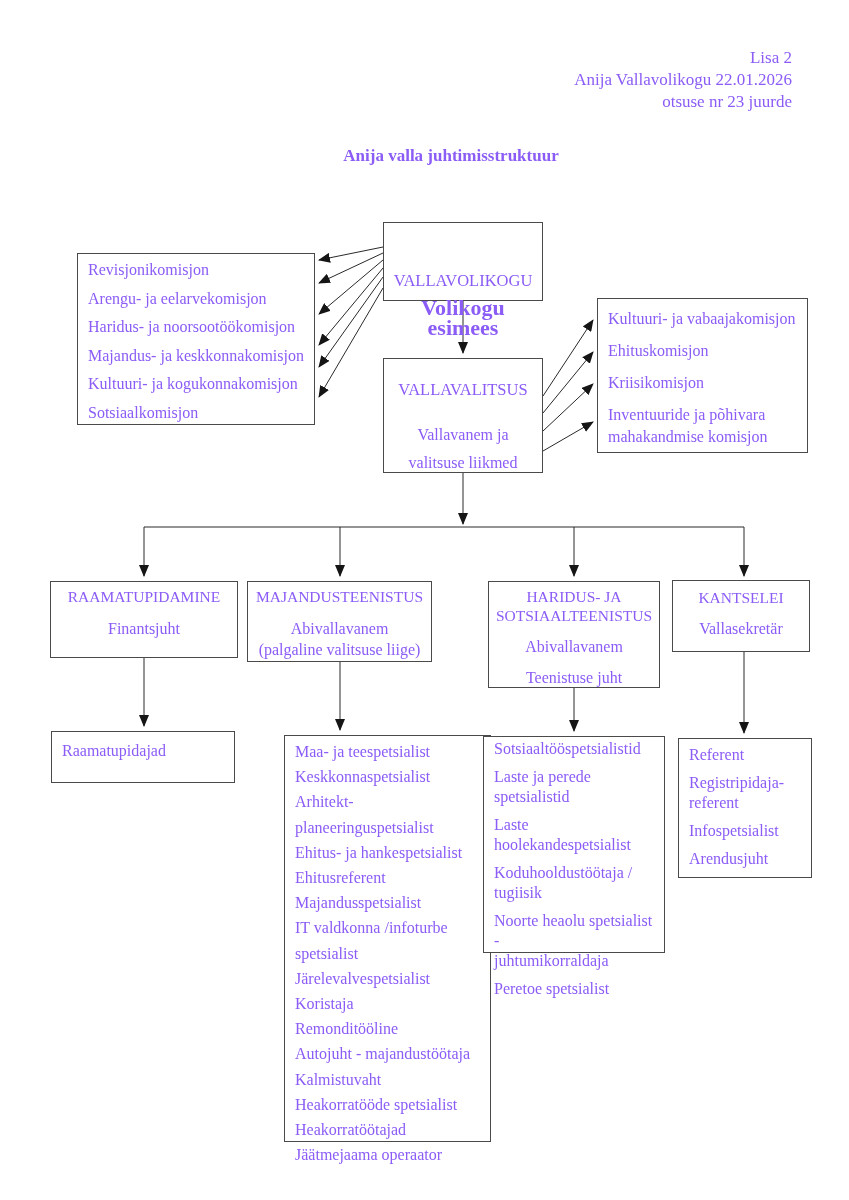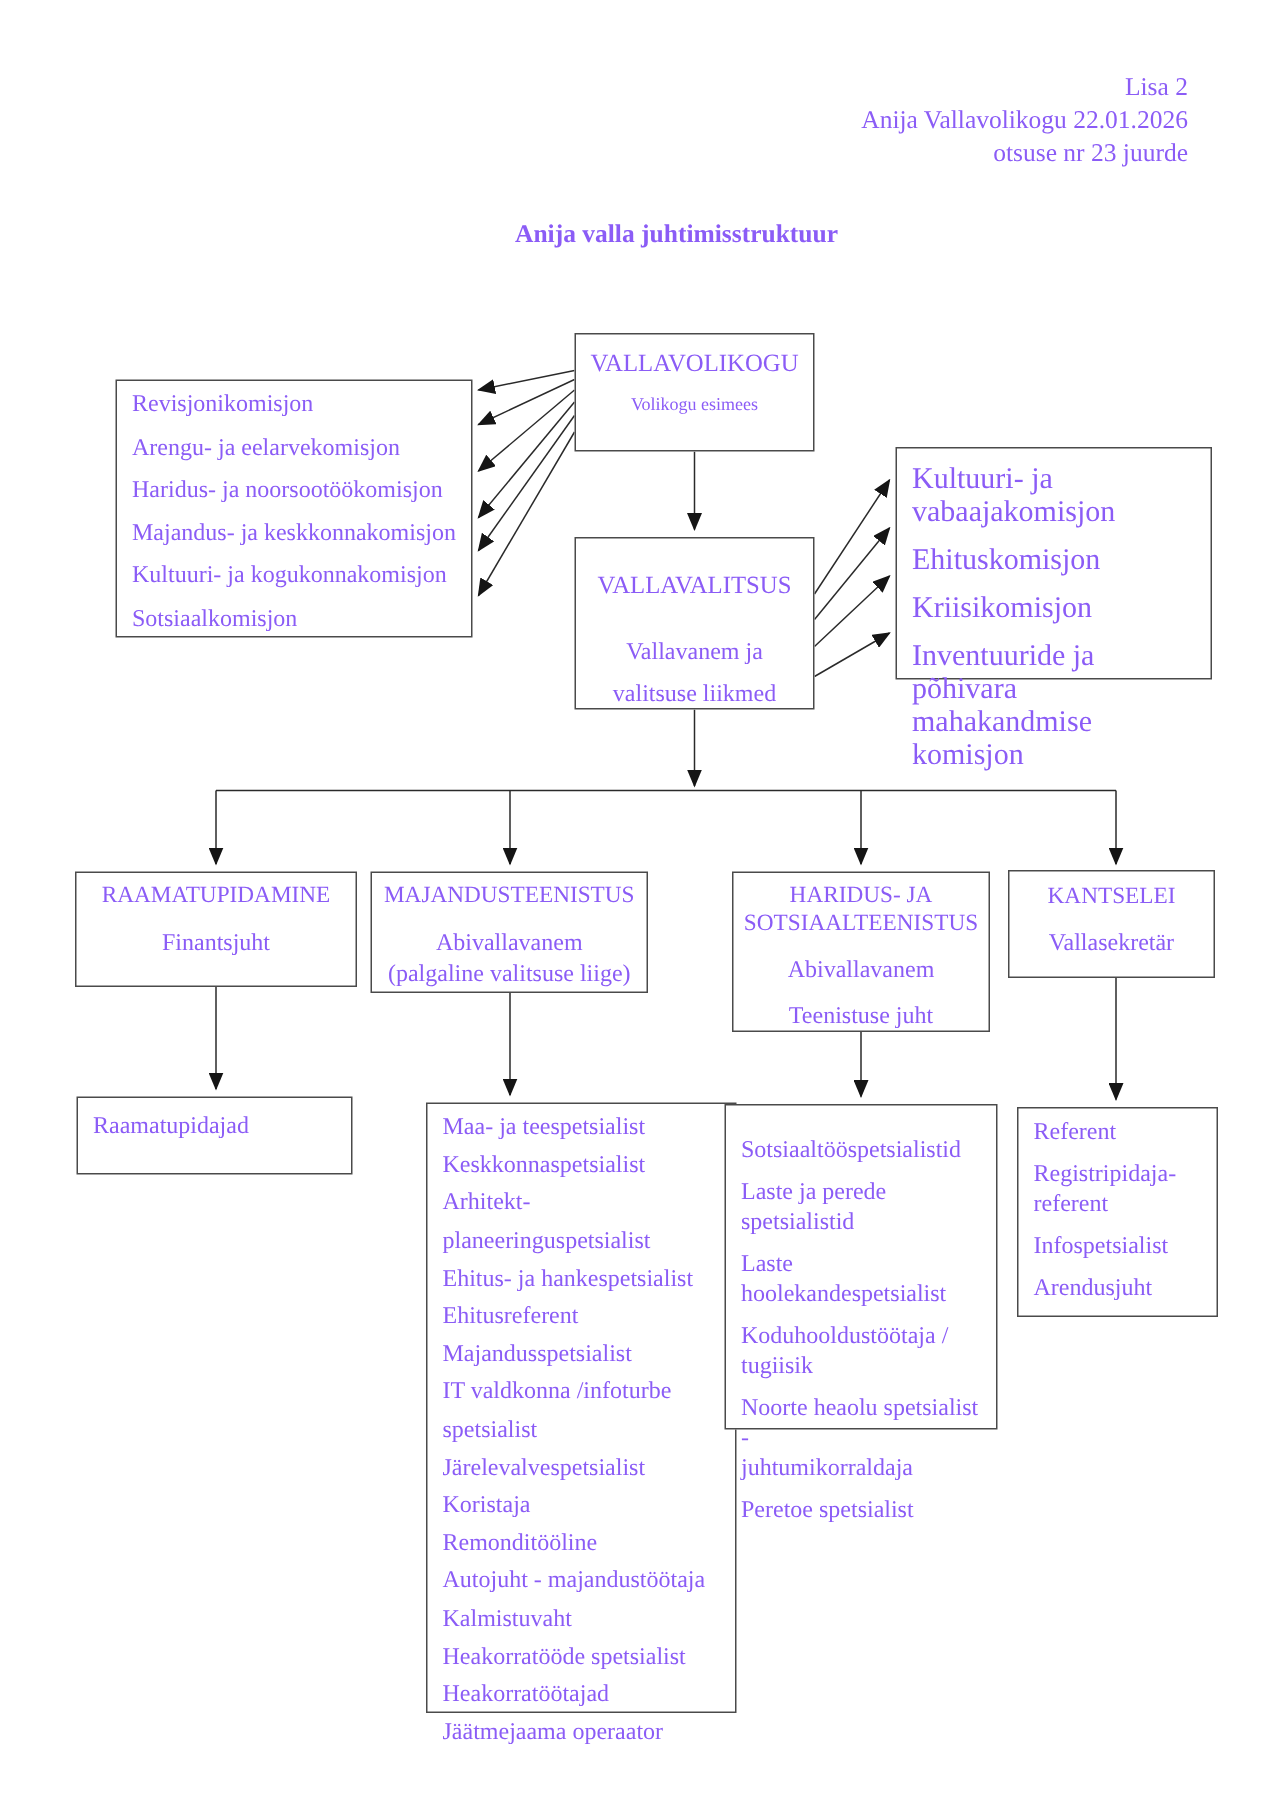--- a/index.html
+++ b/index.html
@@ -11,31 +11,31 @@
   .box{position:absolute;border:1px solid #4a4a4a;background:#fff;box-sizing:border-box;}
 
   
   .annotation{position:absolute;top:47px;right:57px;text-align:right;font-size:17px;line-height:22px;}
   
   .doc-title{position:absolute;top:146px;left:51px;width:800px;text-align:center;
              font-size:17px;font-weight:bold;}
 
   
   #box-volikogu{left:383px;top:222px;width:160px;height:79px;text-align:center;padding-top:8px;}
-  #box-volikogu .org-name{font-size:16.5px;line-height:22px;}
-  #box-volikogu .org-head{font-size:12px;line-height:20px;margin-top:6px;white-space:pre-line;}
+  #box-volikogu .org-name{font-size:16.5px;line-height:22px;margin-top:39px;}
+  #box-volikogu .org-head{font-size:22px;line-height:20px;margin-top:6px;white-space:pre-line;font-weight:bold;}
 
   #box-valitsus{left:383px;top:358px;width:160px;height:115px;text-align:center;padding-top:20px;}
   #box-valitsus .org-name{font-size:16.5px;line-height:22px;}
   #box-valitsus .org-head{font-size:16px;line-height:28px;margin-top:20px;white-space:pre-line;}
 
   
   #box-left-committees{left:77px;top:253px;width:238px;height:172px;padding:2px 10px;font-size:16px;}
   #box-left-committees .c-item{line-height:28.5px;white-space:pre-line;}
-  #box-right-committees{left:597px;top:298px;width:211px;height:155px;padding:9px 10px;font-size:20px;}
+  #box-right-committees{left:597px;top:298px;width:211px;height:155px;padding:9px 10px;font-size:16px;}
   #box-right-committees .c-item{line-height:22px;margin-bottom:10px;white-space:pre-line;}
 
   
   .dept{text-align:center;}
   .dept .dept-name{font-size:15.5px;line-height:19px;}
   .dept .dept-heads .h-item{font-size:16px;line-height:20px;}
   #dept-raamatupidamine{left:50px;top:581px;width:188px;height:77px;padding-top:5px;}
   #dept-raamatupidamine .dept-heads{margin-top:13px;}
   #dept-majandus{left:247px;top:581px;width:185px;height:81px;padding-top:5px;}
   #dept-majandus .dept-heads{margin-top:12px;}
@@ -45,21 +45,21 @@
   #dept-haridus .dept-heads .h-item{margin-bottom:11px;}
   #dept-kantselei{left:672px;top:580px;width:138px;height:72px;padding-top:7px;}
   #dept-kantselei .dept-heads{margin-top:12px;}
 
   
   .staff{font-size:16px;text-align:left;}
   #staff-raamatupidamine{left:51px;top:731px;width:184px;height:52px;padding:8px 10px;}
   #staff-raamatupidamine .s-item{line-height:21px;}
   #staff-majandus{left:256px;top:735px;width:207px;height:407px;padding:3px 10px;margin-left:28px;}
   #staff-majandus .s-item{line-height:25.2px;white-space:pre-line;}
-  #staff-haridus{left:483px;top:736px;width:182px;height:217px;padding:20px 10px;}
+  #staff-haridus{left:483px;top:736px;width:182px;height:217px;padding:2px 10px;}
   #staff-haridus .s-item{line-height:20px;margin-bottom:8px;white-space:pre-line;}
   #staff-kantselei{left:678px;top:738px;width:134px;height:140px;padding:6px 10px;}
   #staff-kantselei .s-item{line-height:20px;margin-bottom:8px;white-space:pre-line;}
 </style>
 </head>
 <body>
 
 <div class="page">
 
   <svg class="connectors" width="849" height="1200" viewBox="0 0 849 1200">

